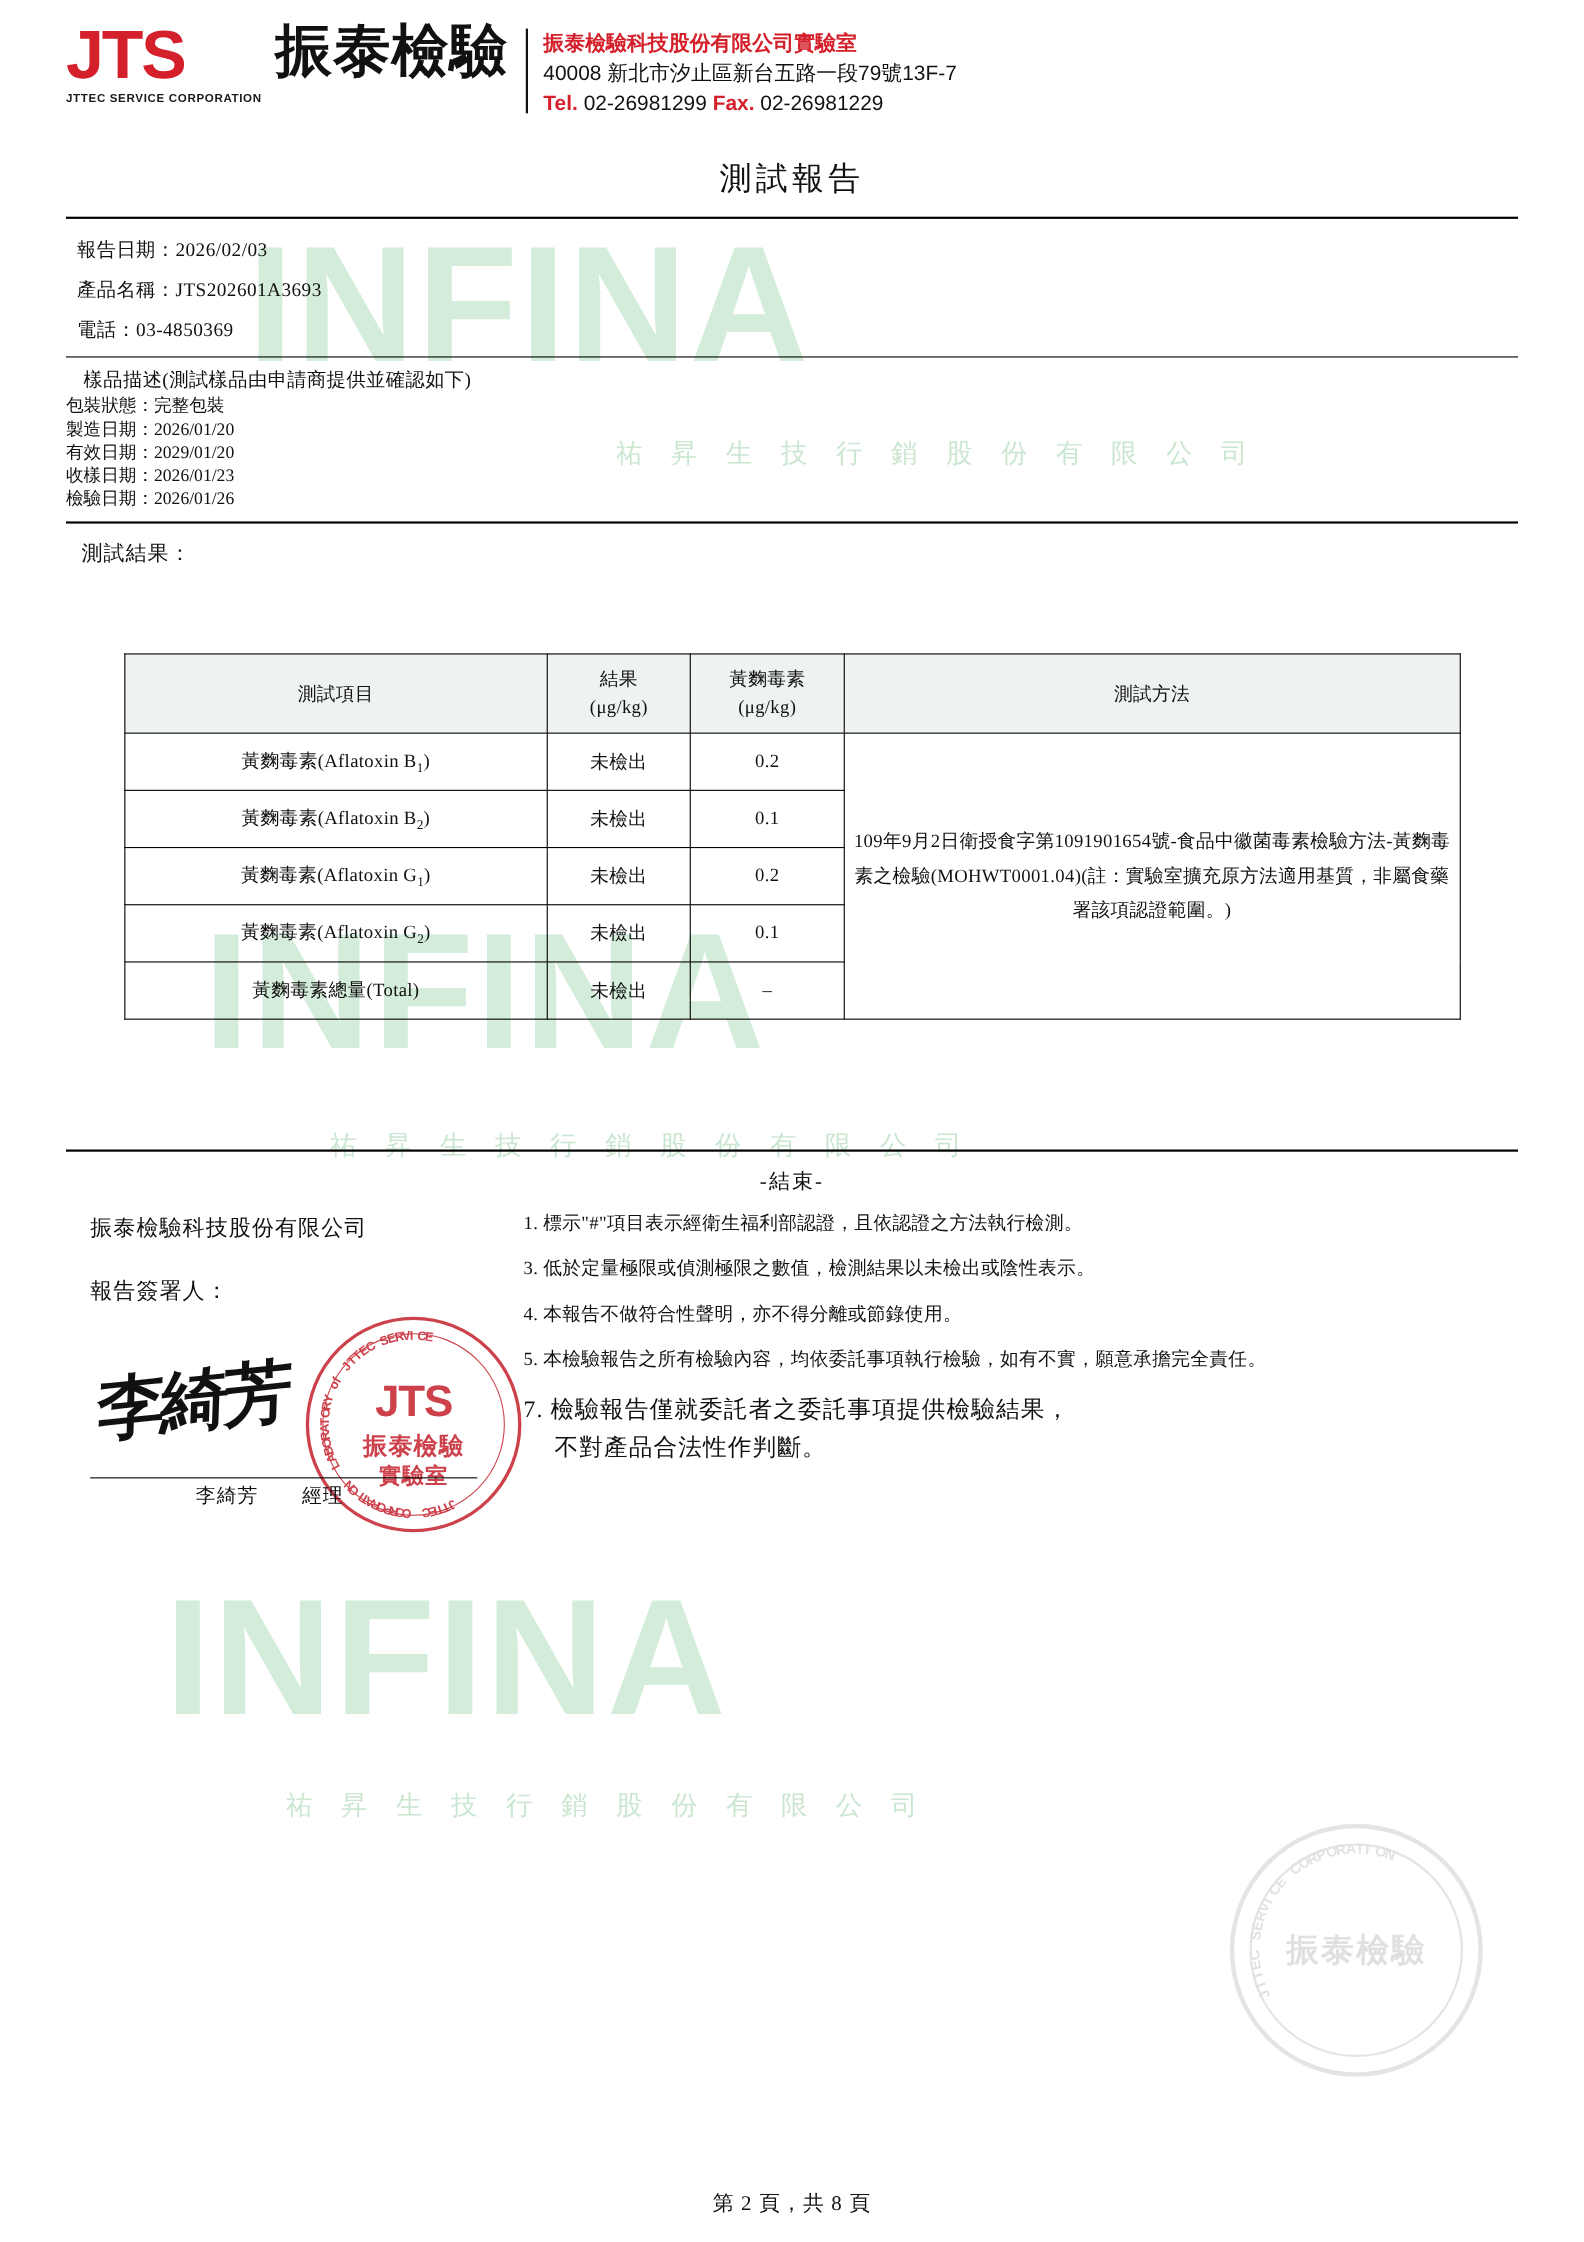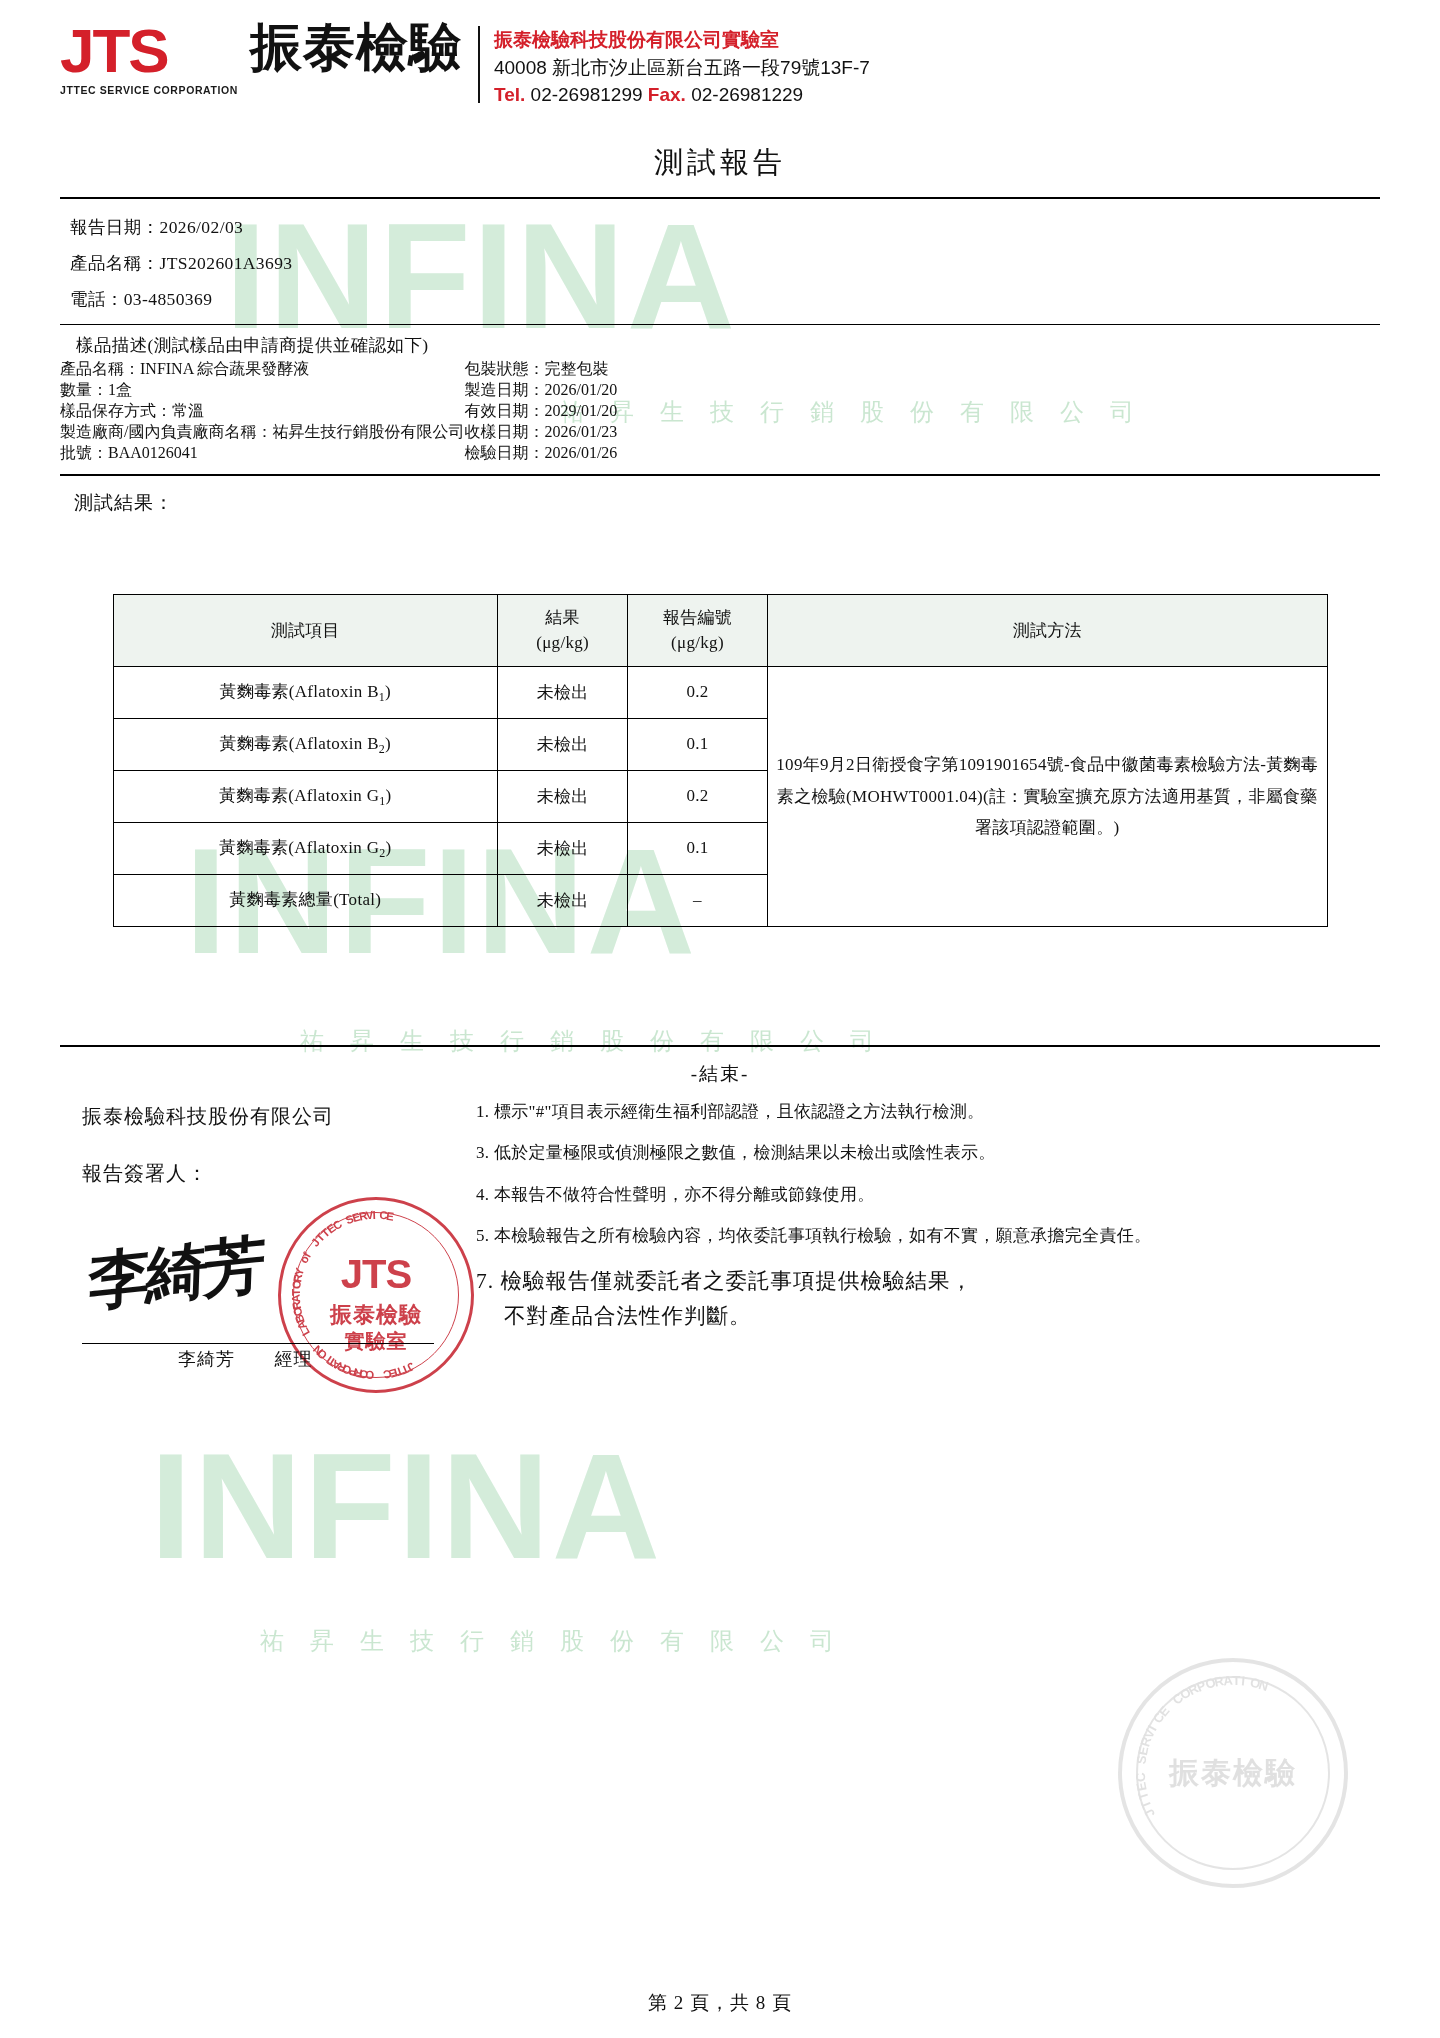--- a/index.html
+++ b/index.html
@@ -352,27 +352,20 @@
     <div class="col right">
       <div class="row">報告日期：2026/02/03</div>
       <div class="row">產品名稱：JTS202601A3693</div>
       <div class="row">電話：03-4850369</div>
     </div>
   </div>
   <div class="rule-thin"></div>
 
   <div class="sample-head">樣品描述(測試樣品由申請商提供並確認如下)</div>
   <div class="info2">
-    <div class="col left">
-      <div class="row">產品名稱：INFINA 綜合蔬果發酵液</div>
-      <div class="row">數量：1盒</div>
-      <div class="row">樣品保存方式：常溫</div>
-      <div class="row">製造廠商/國內負責廠商名稱：祐昇生技行銷股份有限公司</div>
-      <div class="row">批號：BAA0126041</div>
-    </div>
     <div class="col right">
       <div class="row">包裝狀態：完整包裝</div>
       <div class="row">製造日期：2026/01/20</div>
       <div class="row">有效日期：2029/01/20</div>
       <div class="row">收樣日期：2026/01/23</div>
       <div class="row">檢驗日期：2026/01/26</div>
     </div>
   </div>
   <div class="rule"></div>
 
@@ -380,21 +373,21 @@
 
   <table class="res">
     <thead>
       <tr>
         <th class="c-item">測試項目</th>
         <th class="c-res">
           <div>結果</div>
           <div>(μg/kg)</div>
         </th>
         <th class="c-lim">
-          <div>報告編號</div>
+          <div>黃麴毒素</div>
           <div>(μg/kg)</div>
         </th>
         <th class="c-met">測試方法</th>
       </tr>
     </thead>
     <tbody>
       <tr>
         <td class="item"><span>黃麴毒素(Aflatoxin B</span><span class="sub">1</span><span>)</span></td>
         <td>未檢出</td>
         <td>0.2</td>

